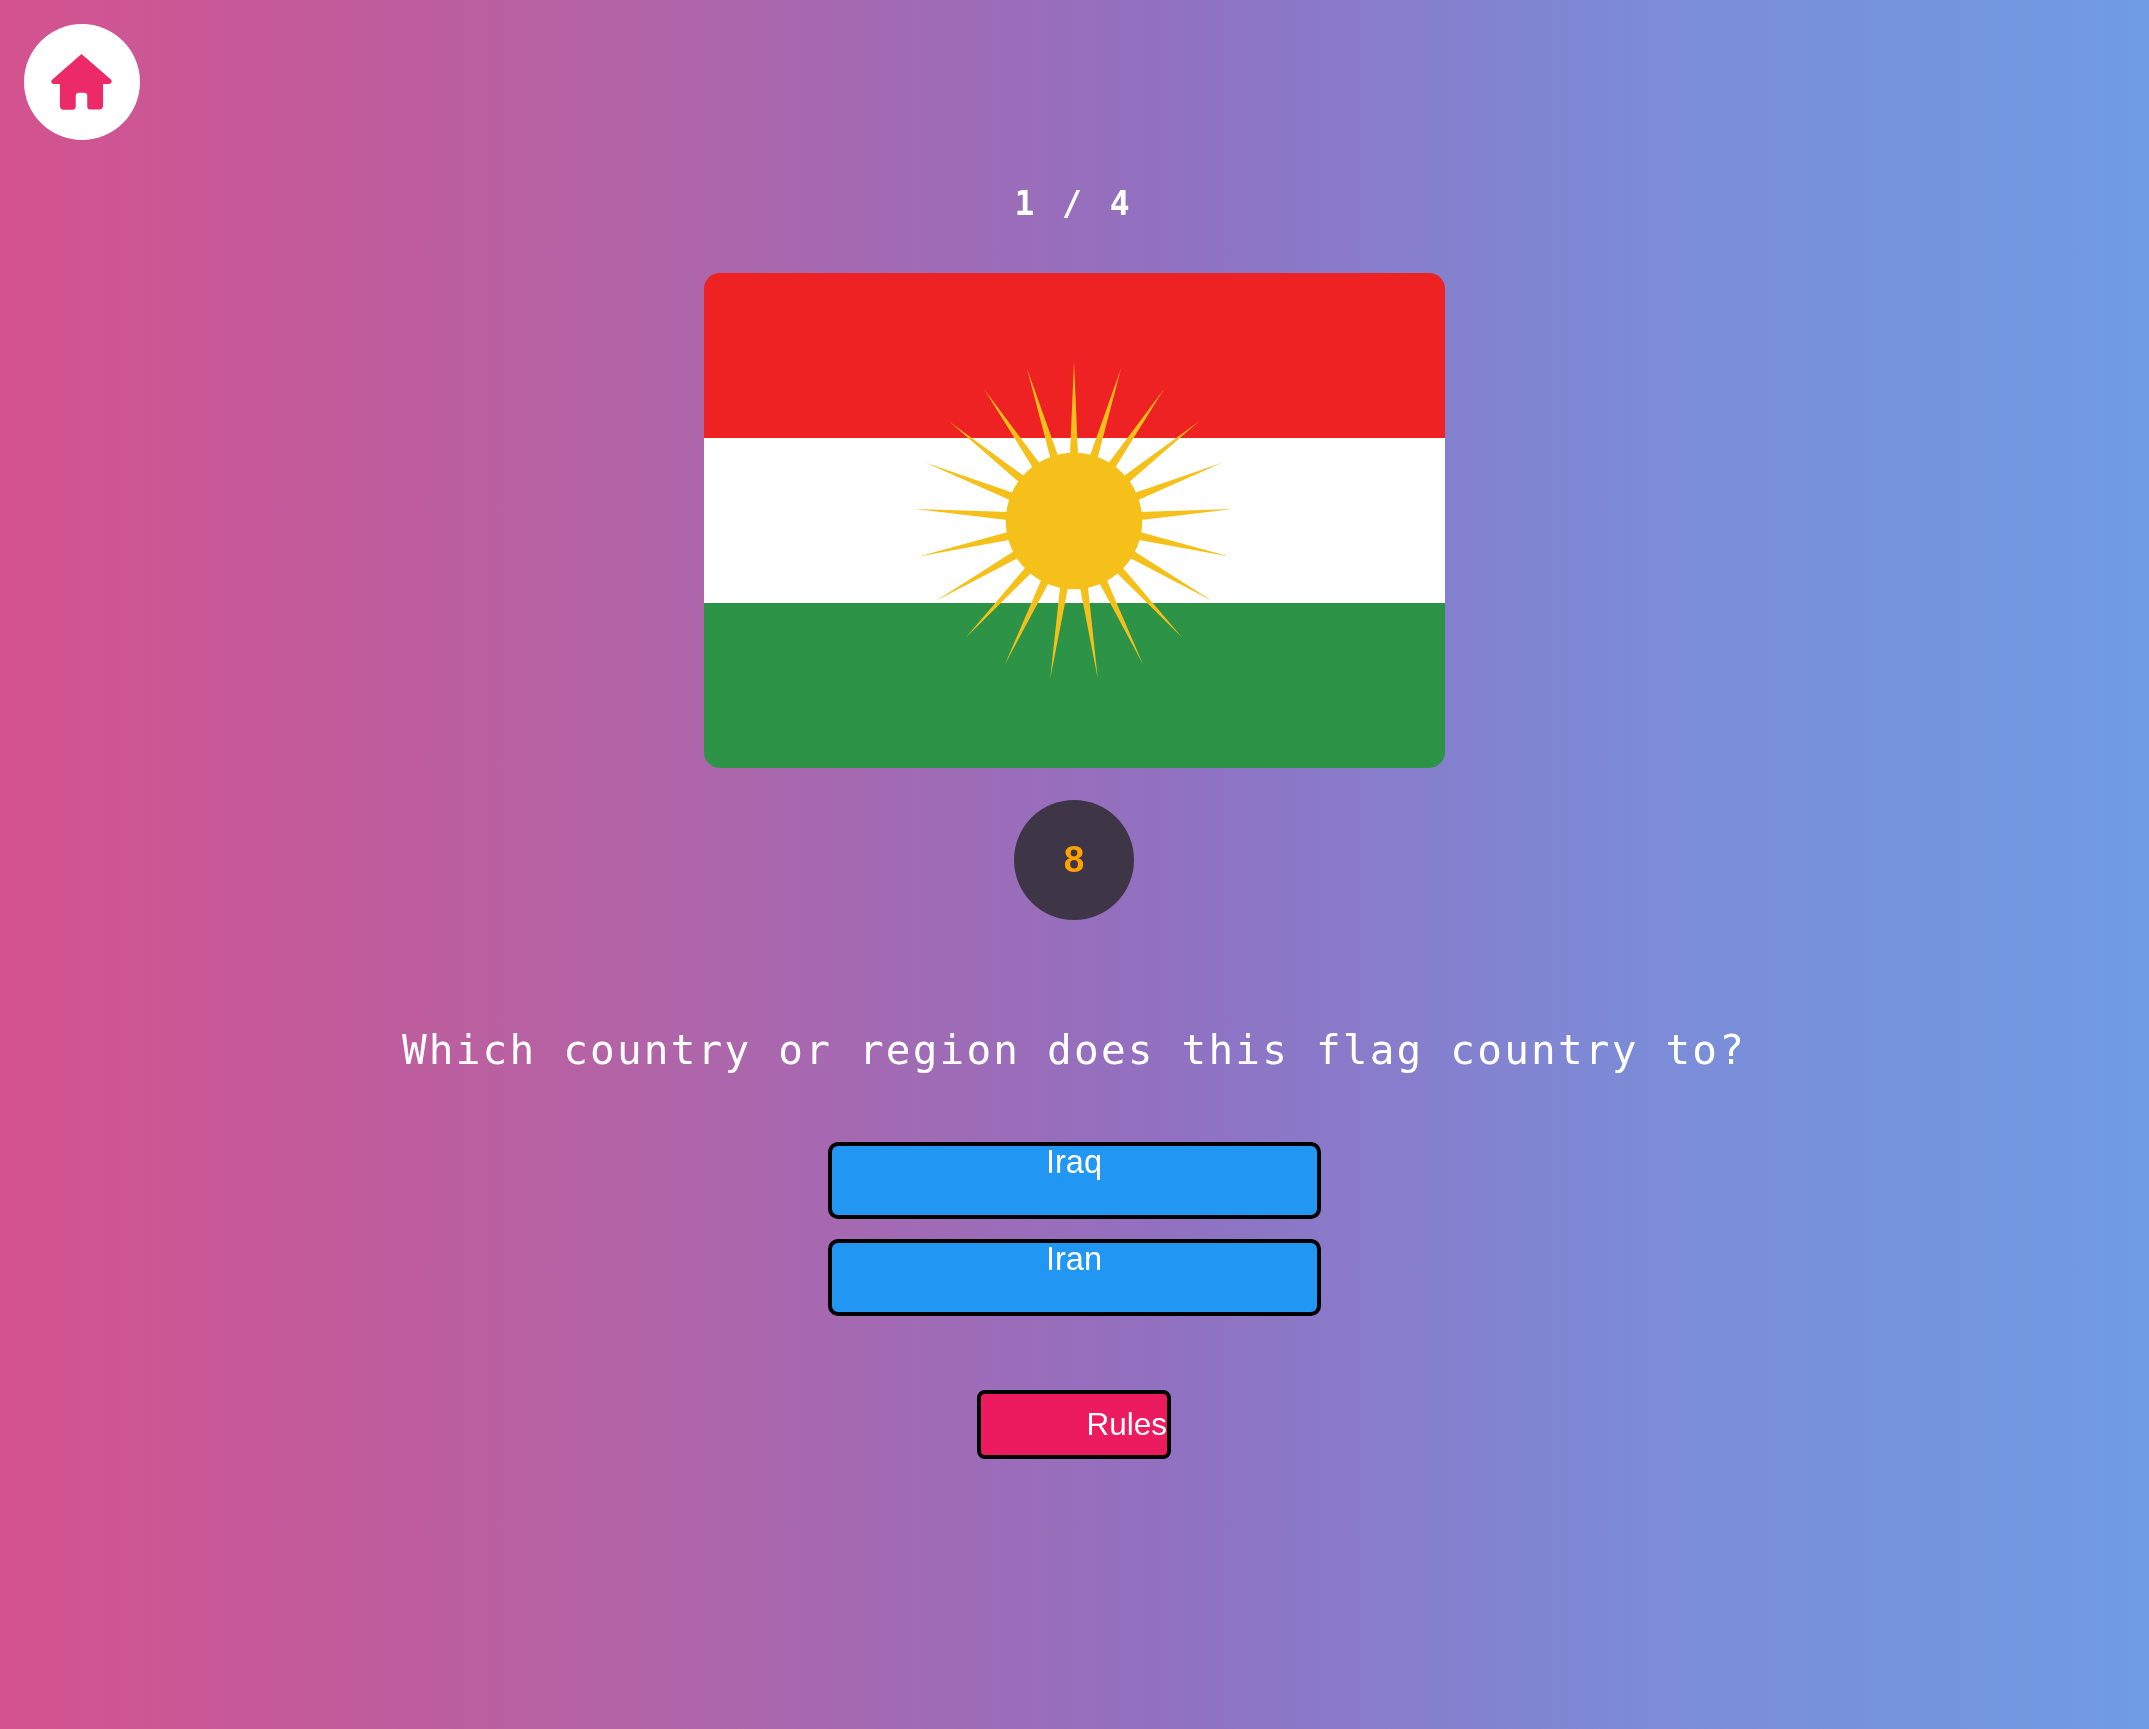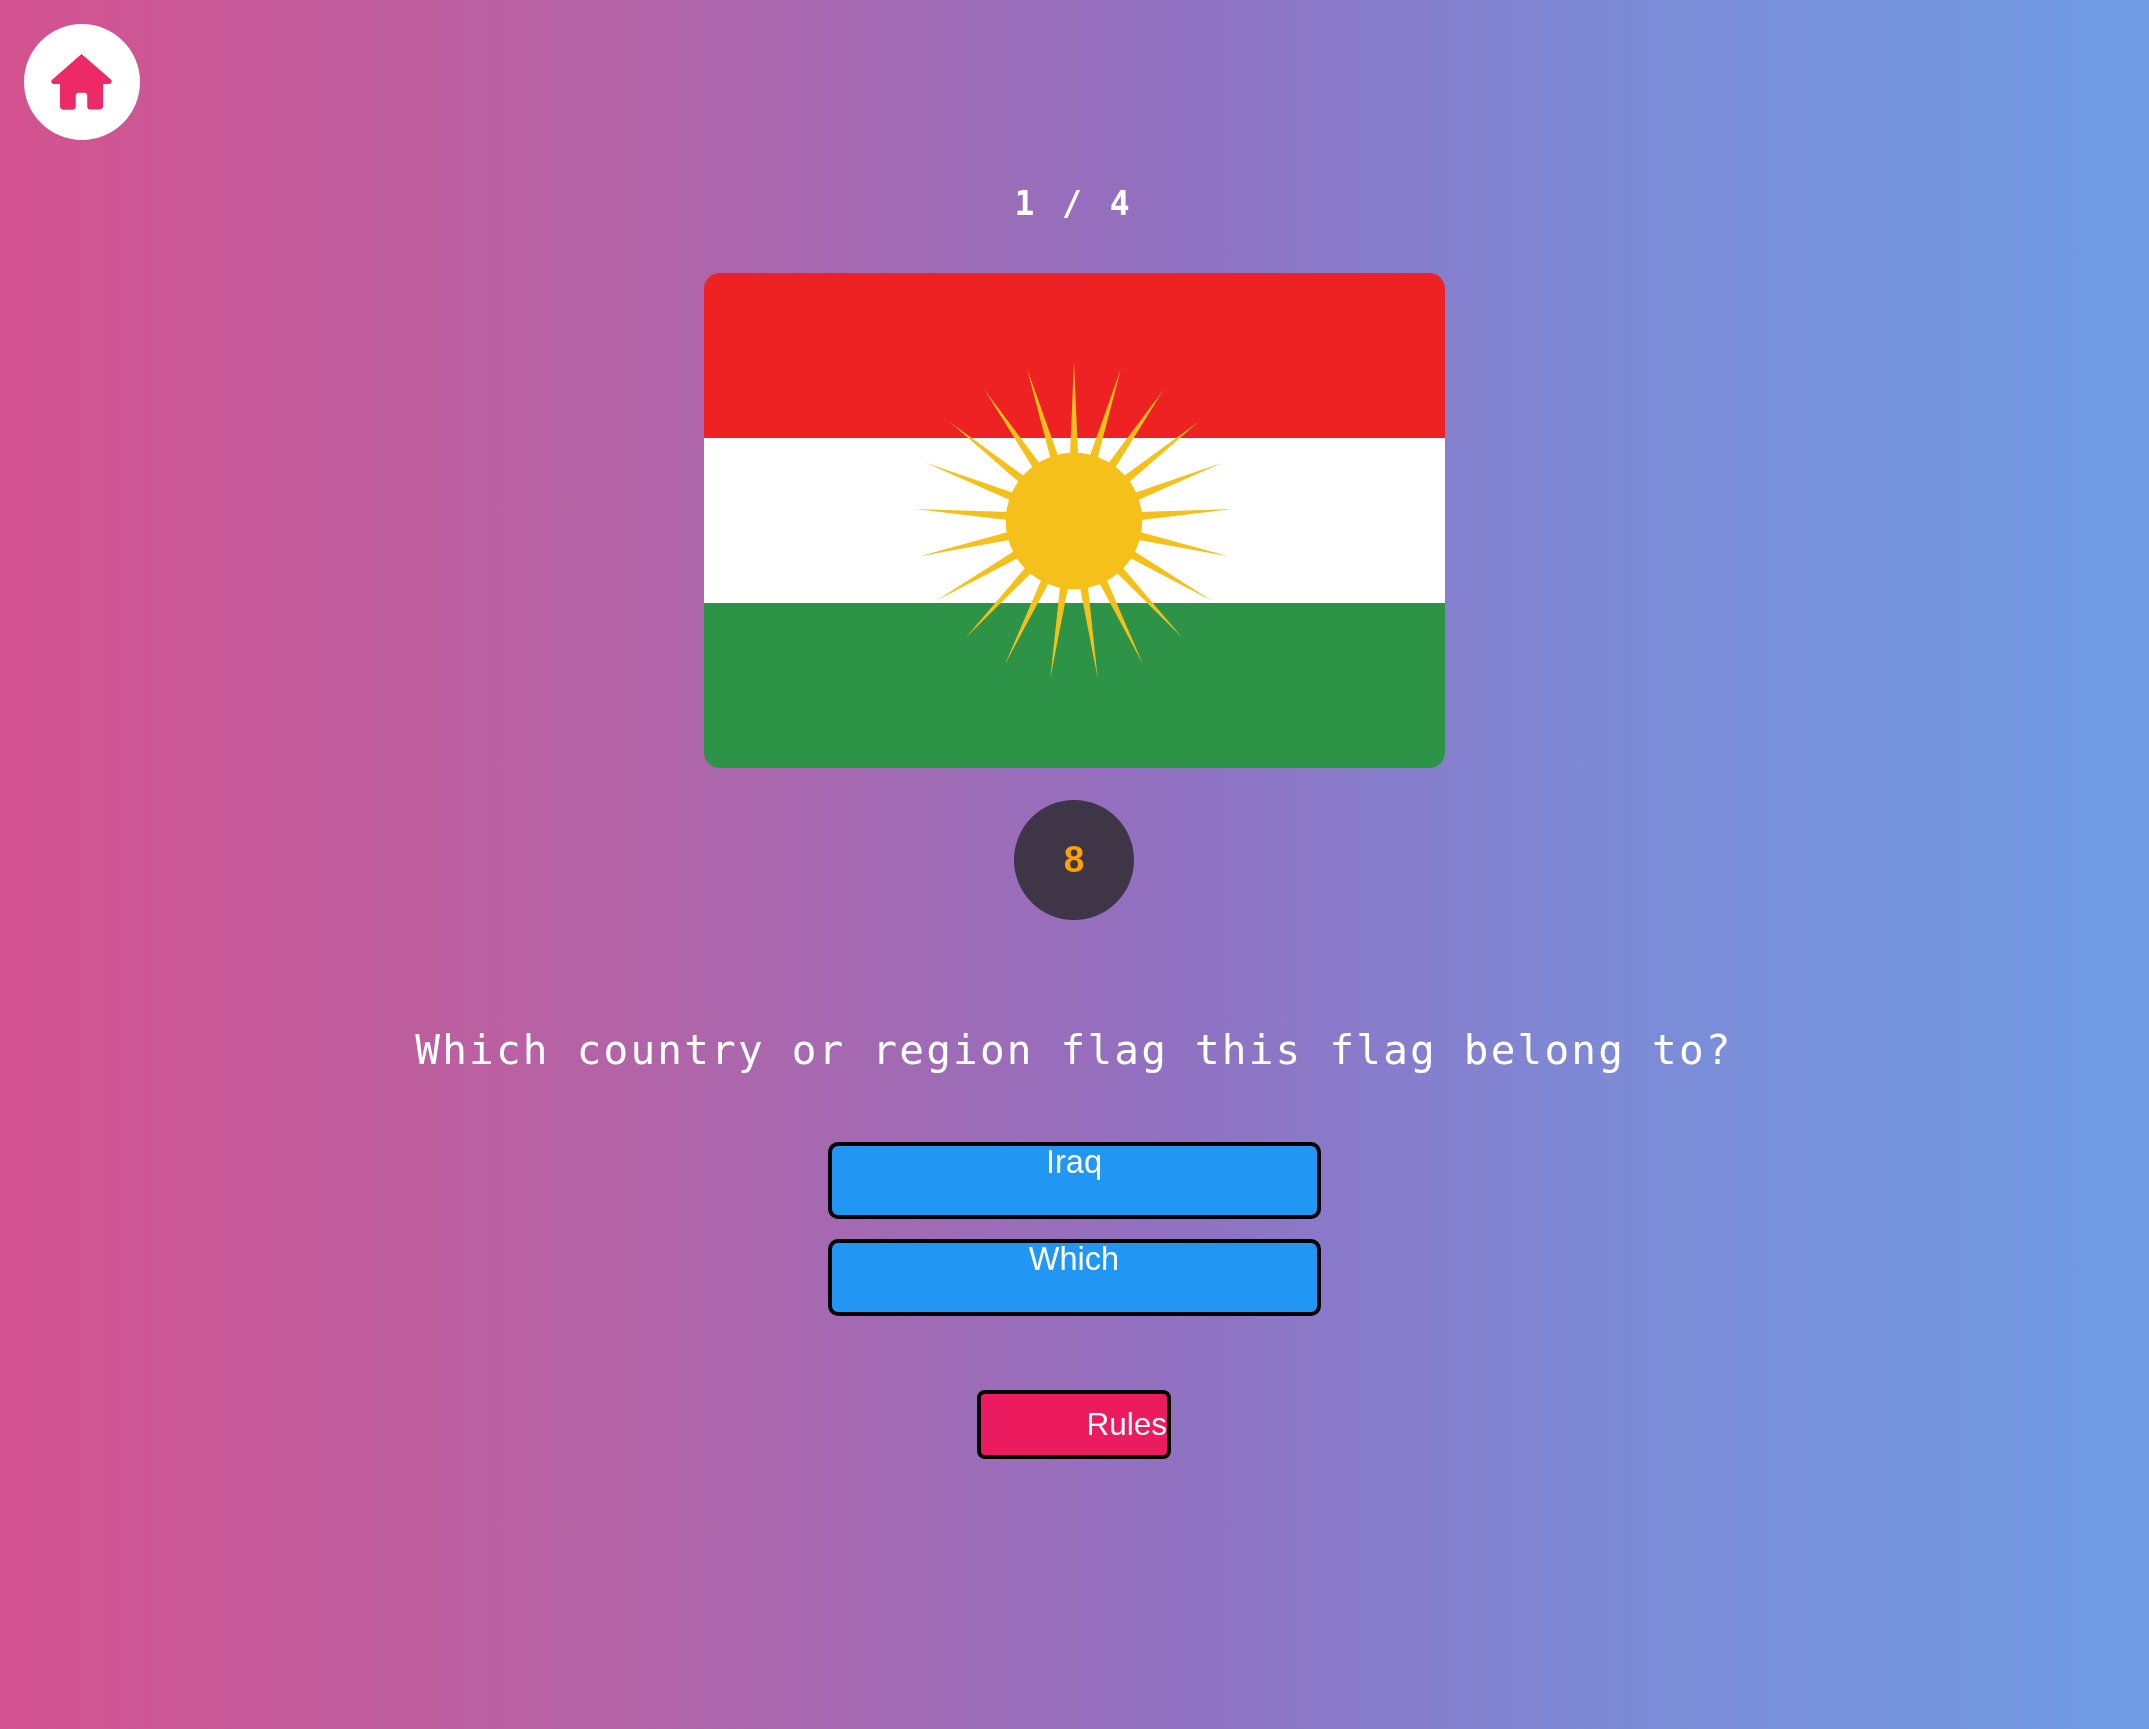--- a/index.html
+++ b/index.html
@@ -180,28 +180,28 @@
           <path d="M97.49,60.08L100.00,2.00L102.51,60.08ZM109.37,61.11L128.89,6.35L114.17,62.59ZM120.41,65.60L155.21,19.03L124.56,68.43ZM129.65,73.15L176.62,38.90L132.78,77.07ZM136.24,83.08L191.23,64.20L138.08,87.75ZM139.62,94.51L197.73,92.68L140.00,99.52ZM139.48,106.43L195.54,121.81L138.36,111.33ZM135.83,117.79L184.87,149.00L133.32,122.14ZM128.99,127.56L166.66,171.84L125.31,130.97ZM119.58,134.88L142.52,188.29L115.06,137.06ZM108.43,139.10L114.61,196.91L103.47,139.85ZM96.53,139.85L85.39,196.91L91.57,139.10ZM84.94,137.06L57.48,188.29L80.42,134.88ZM74.69,130.97L33.34,171.84L71.01,127.56ZM66.68,122.14L15.13,149.00L64.17,117.79ZM61.64,111.33L4.46,121.81L60.52,106.43ZM60.00,99.52L2.27,92.68L60.38,94.51ZM61.92,87.75L8.77,64.20L63.76,83.08ZM67.22,77.07L23.38,38.90L70.35,73.15ZM75.44,68.43L44.79,19.03L79.59,65.60ZM85.83,62.59L71.11,6.35L90.63,61.11Z" fill="#f6c01b"></path>
         </g>
       <circle cx="100" cy="100" r="42" fill="#f6c01b"></circle>
     </svg>
   </div>
 
   <div class="timer-circle">
     <span class="timer-value">8</span>
   </div>
 
-  <div class="question-text">Which country or region flag this flag belong to?</div>
+  <div class="question-text">Which country or region does this flag country to?</div>
 
   <div class="answer-list">
     <button class="answer-button">
       <span>Iraq</span>
     </button>
     <button class="answer-button">
-      <span>Which</span>
+      <span>Iran</span>
     </button>
   </div>
 
   <button class="rules-button">
     <span>Rules</span>
   </button>
 
 </div>
 
 

